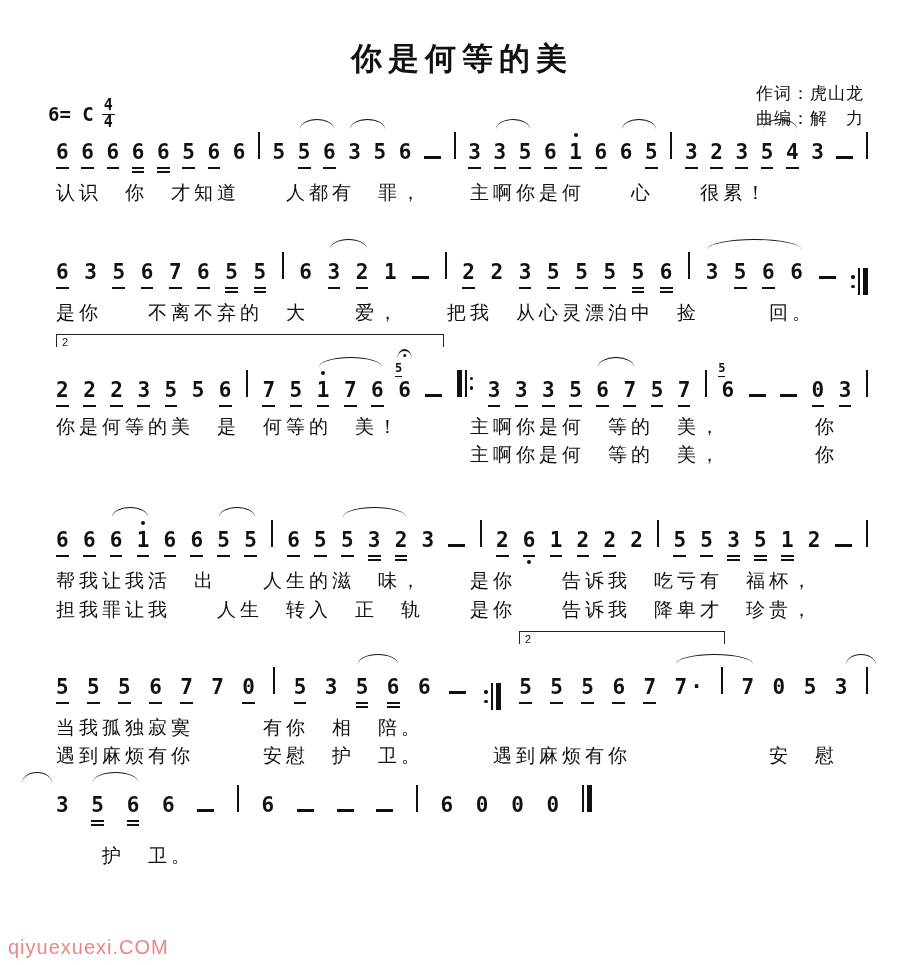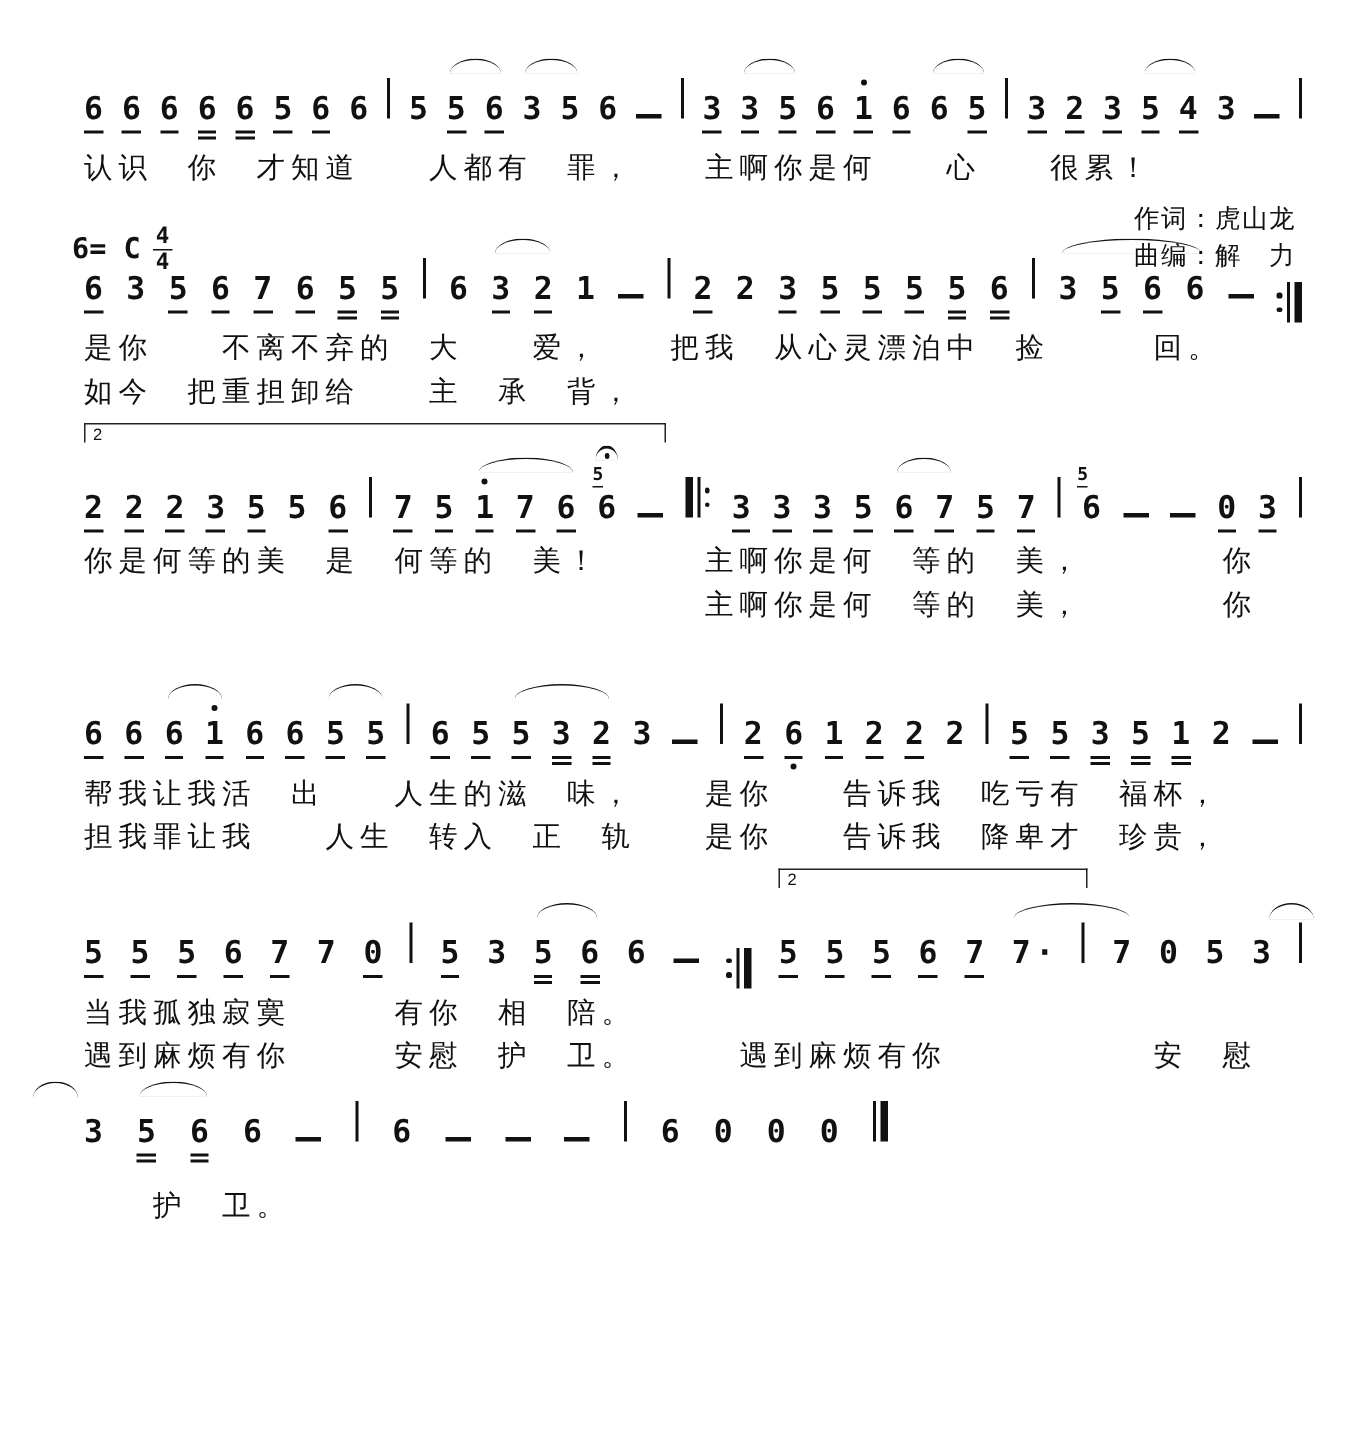--- a/index.html
+++ b/index.html
@@ -65,20 +65,21 @@
   .lyric{font-size:19px;letter-spacing:4px;white-space:pre;line-height:1.3;margin-top:4px;}
   .noterow + .lyric{margin-top:8px;}
   .s6 .lyric{margin-top:18px;}
   .watermark{position:absolute;left:8px;bottom:6px;font-size:20px;letter-spacing:1px;
       font-family:"Liberation Sans",sans-serif;}
 </style>
 </head>
 <body>
 
 <div class="sheet">
+  <h1 class="title">你是何等的美</h1>
 
   <div class="credits">
     <div>作词：虎山龙</div>
     <div>曲编：解　力</div>
   </div>
 
   <div class="keyrow">
     <span>6= C</span>
     <span class="frac">
       <span class="nu">4</span>
@@ -181,21 +182,20 @@
               <i></i>
               <i></i>
             </span>
             <span class="bthin"></span>
             <span class="bthick"></span>
           </span>
           <div class="slur" style="left: 274px; width: 37px;"></div>
           <div class="slur" style="left: 652px; width: 93px;"></div>
         </div>
         <div class="lyric">是你　　不离不弃的　大　　爱，　　把我　从心灵漂泊中　捡　　　回。</div>
-        <div class="lyric">如今　把重担卸给　　主　承　背，</div>
       </div>
       <div class="system s3 has-volta">
         <div class="noterow">
           <span class="tok note"><span class="num u1">2</span></span>
           <span class="tok note"><span class="num u1">2</span></span>
           <span class="tok note"><span class="num u1">2</span></span>
           <span class="tok note"><span class="num u1">3</span></span>
           <span class="tok note"><span class="num u1">5</span></span>
           <span class="tok note"><span class="num">5</span></span>
           <span class="tok note"><span class="num u1">6</span></span>

